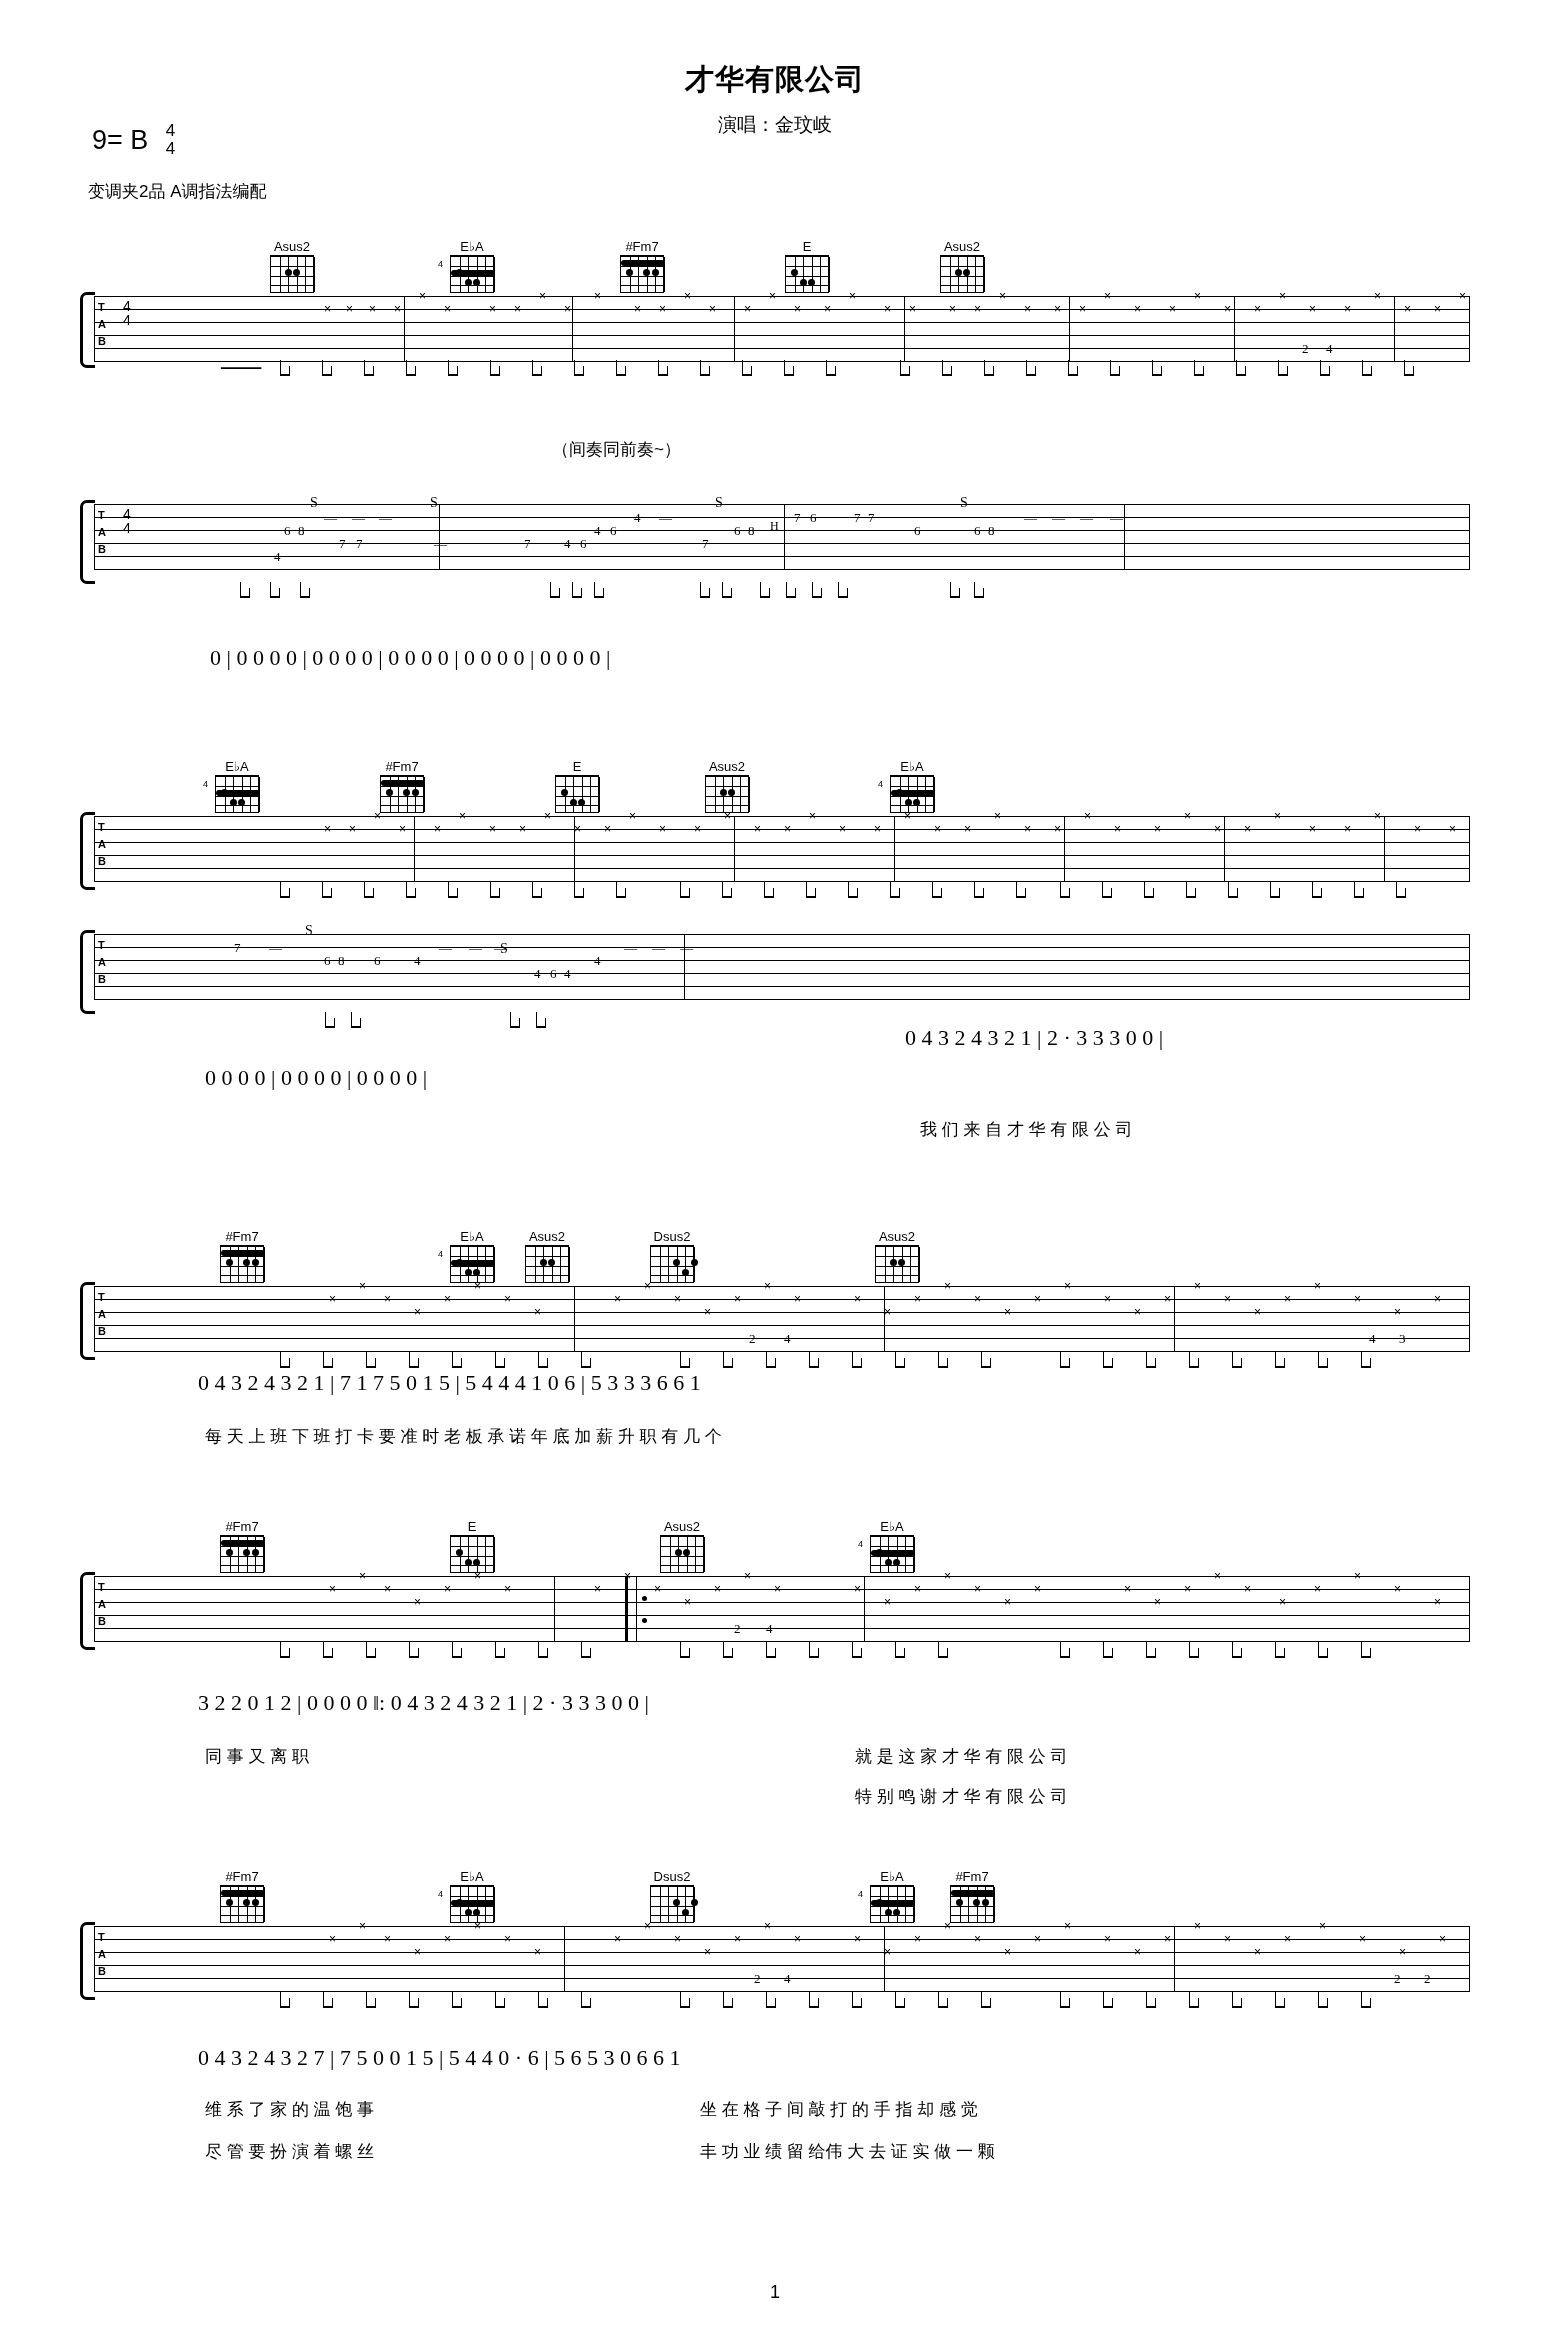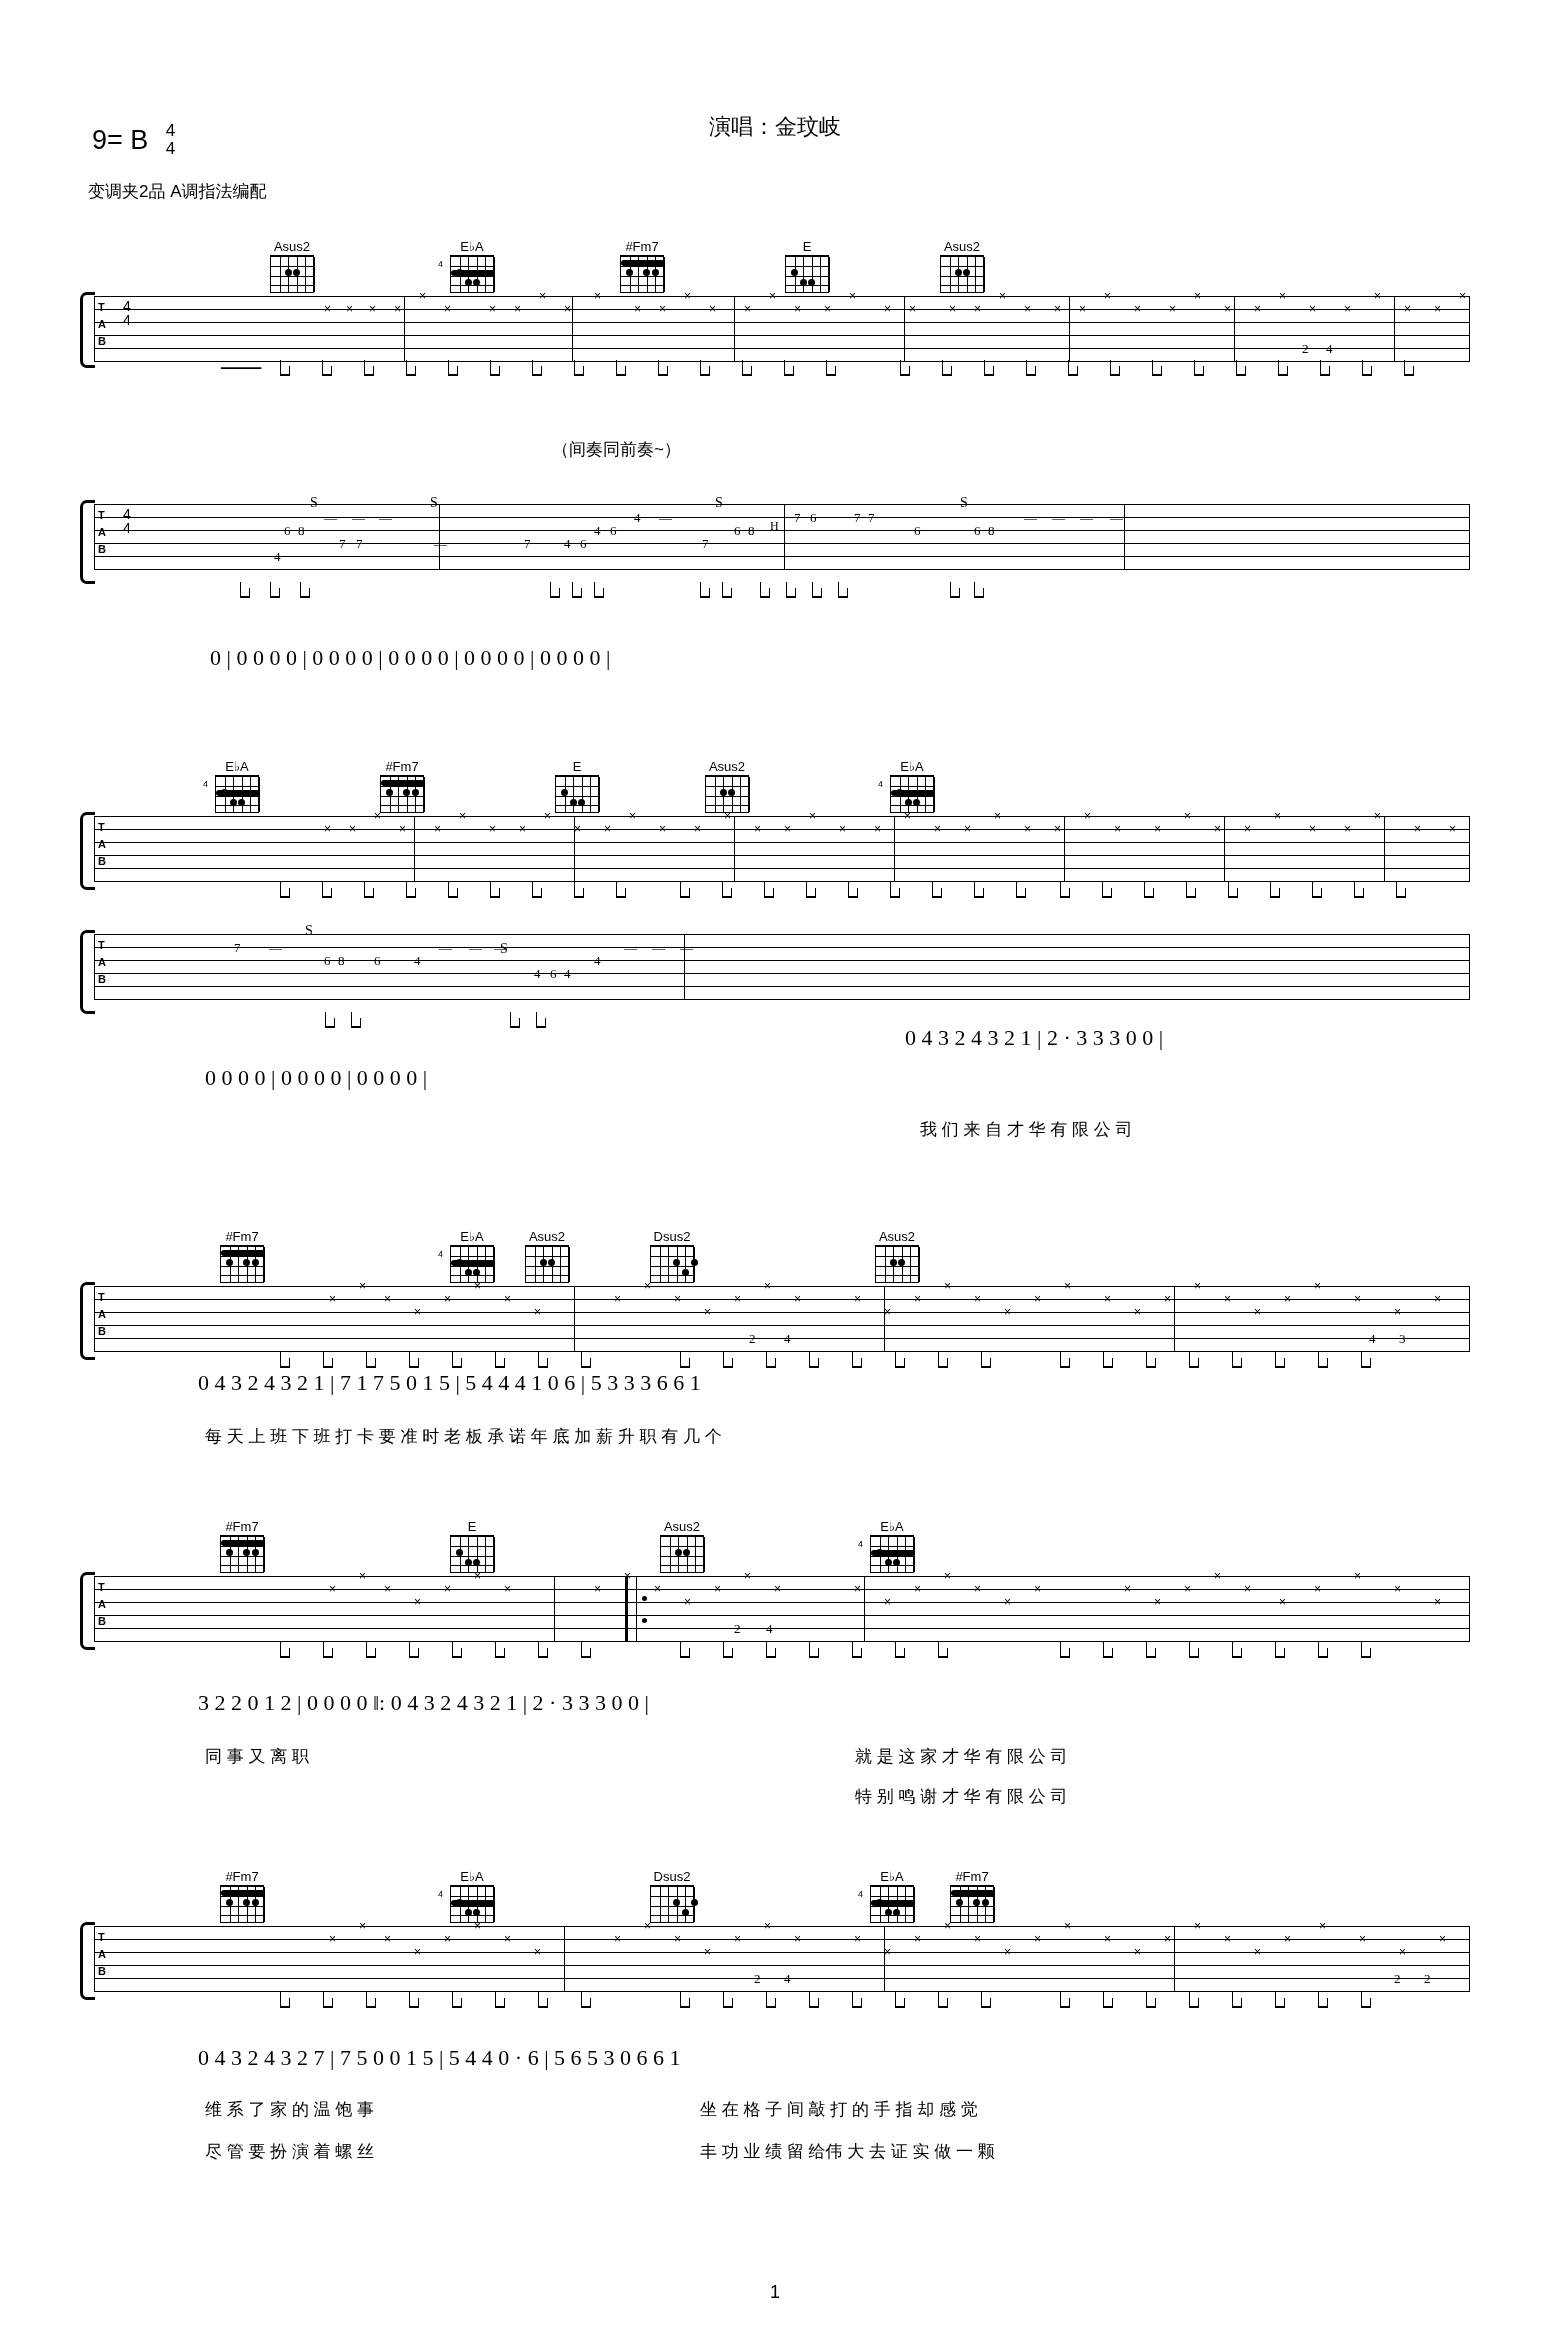--- a/index.html
+++ b/index.html
@@ -1,19 +1,19 @@
 <!DOCTYPE html>
 <html><head>
 <meta charset="utf-8">
 <style>
   html,body{margin:0;padding:0;background:#ffffff;}
   body{width:1550px;height:2339px;font-family:"Liberation Sans",sans-serif;color:#000;position:relative;overflow:hidden;}
   .page{position:relative;width:1550px;height:2339px;}
   .title{position:absolute;left:0;right:0;top:60px;text-align:center;font-size:29px;font-weight:bold;letter-spacing:1px;}
-  .subtitle{position:absolute;left:0;right:0;top:112px;text-align:center;font-size:22px;}
+  .subtitle{position:absolute;left:0;right:0;top:112px;text-align:center;font-size:19px;}
   .keysig{position:absolute;left:92px;top:124px;font-size:27px;}
   .keysig .frac{display:inline-block;vertical-align:middle;text-align:center;font-size:17px;line-height:1.05;margin-left:10px;position:relative;top:-2px;}
   .keysig .frac .num{display:block;}
   .keysig .frac .den{display:block;}
   .capo{position:absolute;left:88px;top:180px;font-size:17px;}
   .pagenum{position:absolute;left:0;right:0;bottom:36px;text-align:center;font-size:18px;}
 
   
   .sys{position:absolute;}
   .staff{position:absolute;left:0;top:0;}
@@ -46,20 +46,21 @@
   .num-line{position:absolute;font-size:22px;letter-spacing:0;font-family:"Liberation Serif",serif;white-space:nowrap;}
   .lyric{position:absolute;font-size:17px;white-space:nowrap;}
   .inter{position:absolute;font-size:17px;}
   .reptd{position:absolute;width:5px;height:5px;background:#000;border-radius:50%;}
 </style>
 </head>
 <body>
 
 <div class="page">
 
+  <div class="title">才华有限公司</div>
   <div class="subtitle">演唱：金玟岐</div>
 
   <div class="keysig">
     <span>9= B</span>
     <span class="frac">
       <span class="num">4</span>
       <span class="den">4</span>
     </span>
   </div>
 

